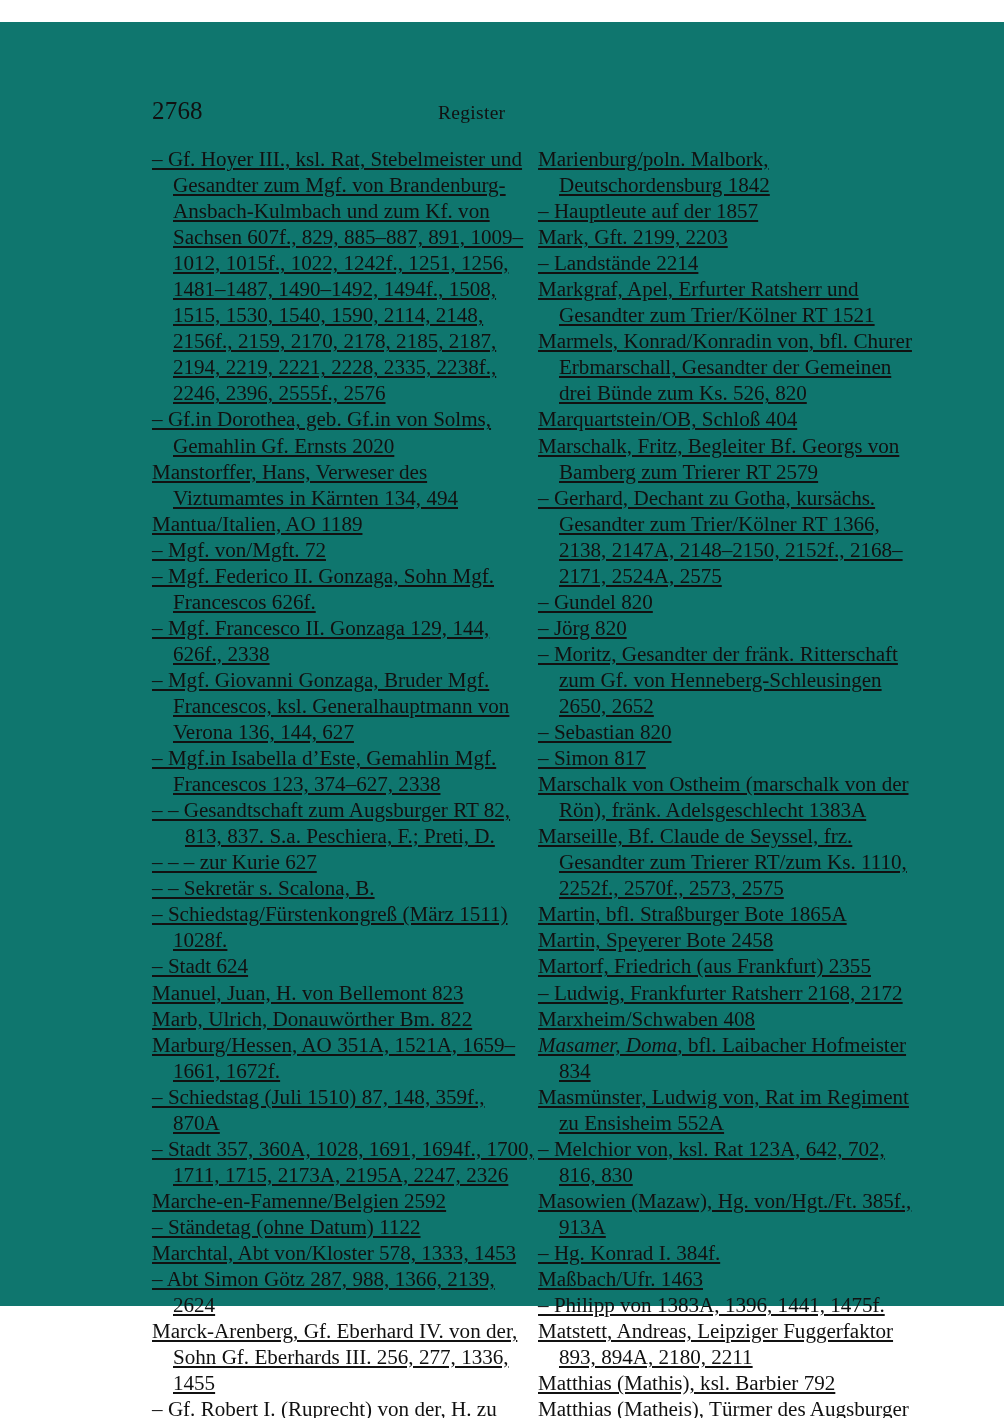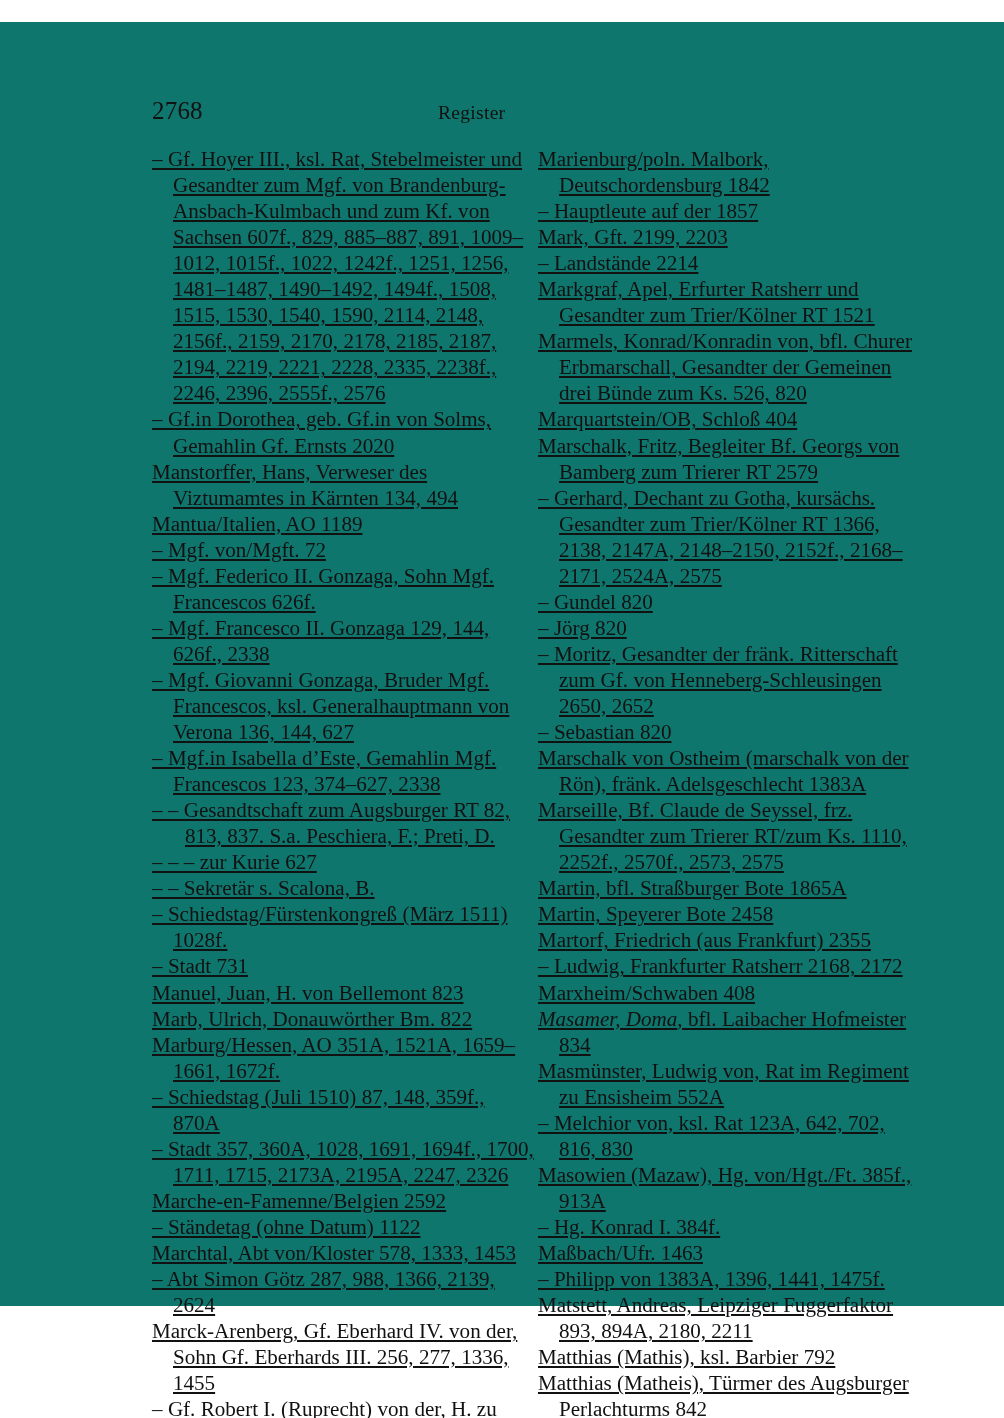--- a/index.html
+++ b/index.html
@@ -104,21 +104,21 @@
         <p class="entry main">Mantua/Italien, AO  1189</p>
         <p class="entry sub">– Mgf. von/Mgft.  72</p>
         <p class="entry sub">– Mgf. Federico II. Gonzaga, Sohn Mgf. Francescos  626f.</p>
         <p class="entry sub">– Mgf. Francesco II. Gonzaga  129, 144, 626f., 2338</p>
         <p class="entry sub">– Mgf. Giovanni Gonzaga, Bruder Mgf. Francescos, ksl. Generalhauptmann von Verona  136, 144, 627</p>
         <p class="entry sub">– Mgf.in Isabella d’Este, Gemahlin Mgf. Francescos  123, 374–627, 2338</p>
         <p class="entry sub2">– – Gesandtschaft zum Augsburger RT  82, 813, 837. S.a. Peschiera, F.; Preti, D.</p>
         <p class="entry sub3">– – – zur Kurie  627</p>
         <p class="entry sub2">– – Sekretär s. Scalona, B.</p>
         <p class="entry sub">– Schiedstag/Fürstenkongreß (März 1511)  1028f.</p>
-        <p class="entry sub">– Stadt  731</p>
+        <p class="entry sub">– Stadt  624</p>
         <p class="entry main">Manuel, Juan, H. von Bellemont  823</p>
         <p class="entry main">Marb, Ulrich, Donauwörther Bm.  822</p>
         <p class="entry main">Marburg/Hessen, AO  351A, 1521A, 1659–1661, 1672f.</p>
         <p class="entry sub">– Schiedstag (Juli 1510)  87, 148, 359f., 870A</p>
         <p class="entry sub">– Stadt  357, 360A, 1028, 1691, 1694f., 1700, 1711, 1715, 2173A, 2195A, 2247, 2326</p>
         <p class="entry main">Marche-en-Famenne/Belgien  2592</p>
         <p class="entry sub">– Ständetag (ohne Datum)  1122</p>
         <p class="entry main">Marchtal, Abt von/Kloster  578, 1333, 1453</p>
         <p class="entry sub">– Abt Simon Götz  287, 988, 1366, 2139, 2624</p>
         <p class="entry main">Marck-Arenberg, Gf. Eberhard IV. von der, Sohn Gf. Eberhards III.  256, 277, 1336, 1455</p>
@@ -131,20 +131,21 @@
         <p class="entry sub">– Landstände  2214</p>
         <p class="entry main">Markgraf, Apel, Erfurter Ratsherr und Gesandter zum Trier/Kölner RT  1521</p>
         <p class="entry main">Marmels, Konrad/Konradin von, bfl. Churer Erbmarschall, Gesandter der Gemeinen drei Bünde zum Ks.  526, 820</p>
         <p class="entry main">Marquartstein/OB, Schloß  404</p>
         <p class="entry main">Marschalk, Fritz, Begleiter Bf. Georgs von Bamberg zum Trierer RT  2579</p>
         <p class="entry sub">– Gerhard, Dechant zu Gotha, kursächs. Gesandter zum Trier/Kölner RT  1366, 2138, 2147A, 2148–2150, 2152f., 2168–2171, 2524A, 2575</p>
         <p class="entry sub">– Gundel  820</p>
         <p class="entry sub">– Jörg  820</p>
         <p class="entry sub">– Moritz, Gesandter der fränk. Ritterschaft zum Gf. von Henneberg-Schleusingen 2650, 2652</p>
         <p class="entry sub">– Sebastian  820</p>
+        <p class="entry sub">– Simon  817</p>
         <p class="entry main">Marschalk von Ostheim (marschalk von der Rön), fränk. Adelsgeschlecht  1383A</p>
         <p class="entry main">Marseille, Bf. Claude de Seyssel, frz. Gesandter zum Trierer RT/zum Ks.  1110, 2252f., 2570f., 2573, 2575</p>
         <p class="entry main">Martin, bfl. Straßburger Bote  1865A</p>
         <p class="entry main">Martin, Speyerer Bote  2458</p>
         <p class="entry main">Martorf, Friedrich (aus Frankfurt)  2355</p>
         <p class="entry sub">– Ludwig, Frankfurter Ratsherr  2168, 2172</p>
         <p class="entry main">Marxheim/Schwaben  408</p>
         <p class="entry main"><span class="it">Masamer, Doma</span><span>, bfl. Laibacher Hofmeister 834</span></p>
         <p class="entry main">Masmünster, Ludwig von, Rat im Regiment zu Ensisheim  552A</p>
         <p class="entry sub">– Melchior von, ksl. Rat  123A, 642, 702, 816, 830</p>

